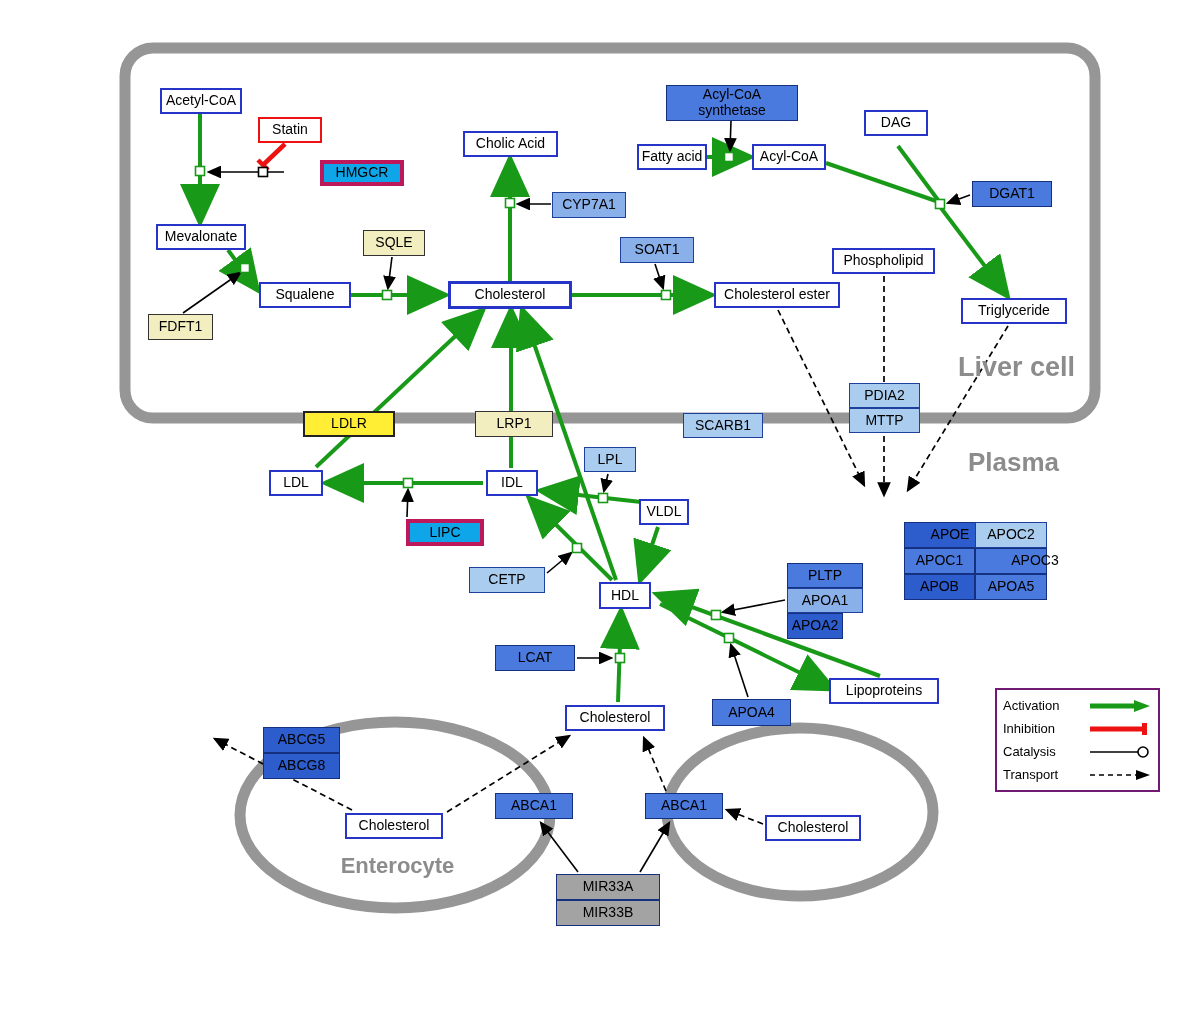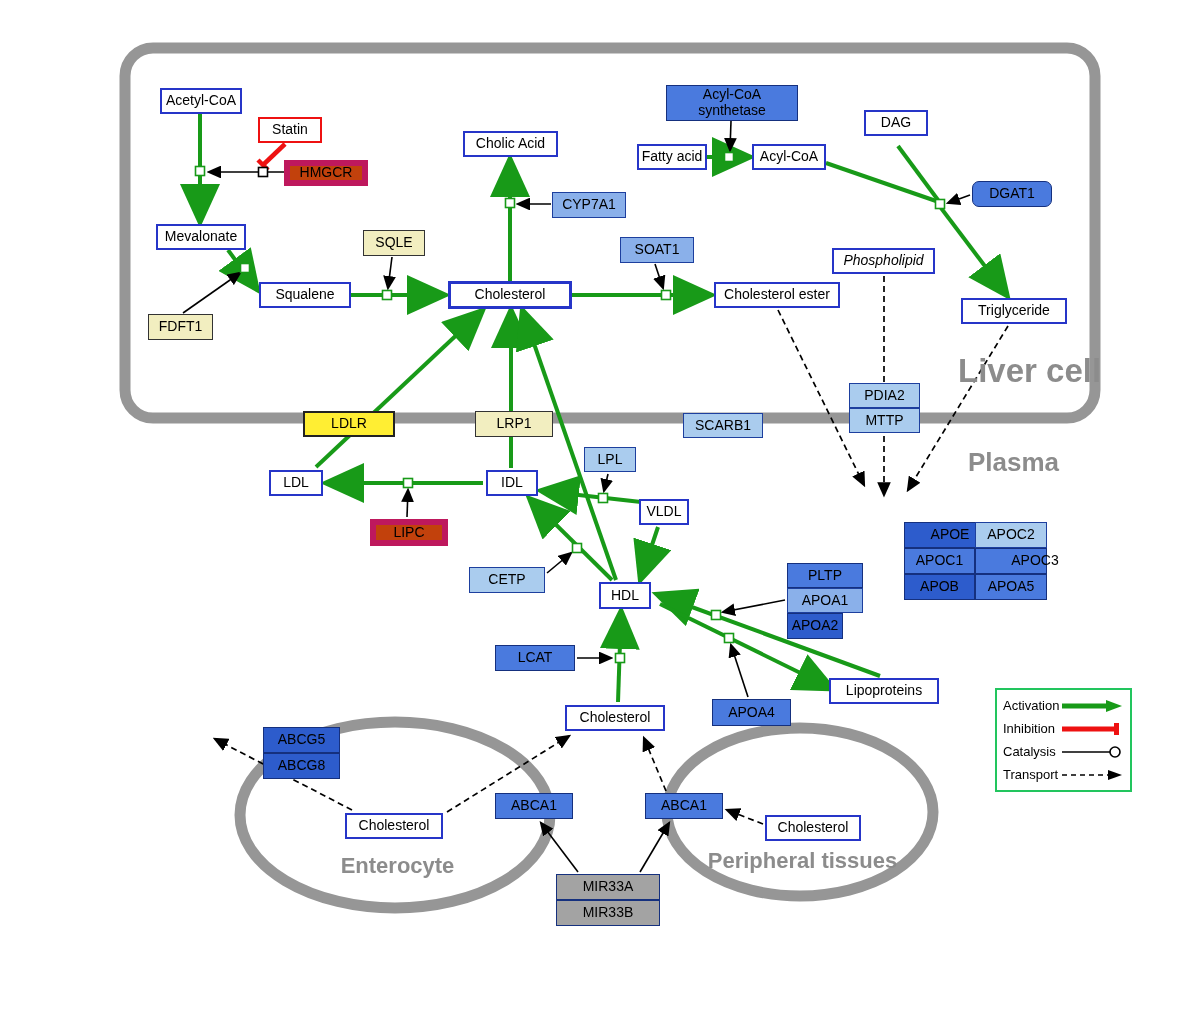--- a/index.html
+++ b/index.html
@@ -5,31 +5,31 @@
   html,body{margin:0;padding:0;background:#fff;}
   #canvas{position:relative;width:1200px;height:1013px;background:#fff;overflow:hidden;
           font-family:"Liberation Sans",sans-serif;}
   #edges{position:absolute;left:0;top:0;}
   .node{position:absolute;display:flex;align-items:center;justify-content:center;
         box-sizing:border-box;text-align:center;font-size:14px;color:#000;
         background:#fff;line-height:1.12;z-index:5;}
   .metab{border:2px solid #2635c8;}
   .metab-bold{border:3px solid #2635c8;}
   .statin{border:2.5px solid #ee1111;}
-  .yellow{background:#c2410c;border:6px solid #be185d;}
+  .yellow{background:#0ea5e9;border:4px solid #be185d;margin-left:36px;}
   .yellow-k{background:#ffee33;border:2px solid #222222;}
   .cream{background:#f2eec0;border:1.5px solid #333333;}
   .b-light{background:#aaccee;border:1.5px solid #1d3f9e;}
   .b-mlight{background:#8ab0ea;border:1.5px solid #1d3f9e;}
   .b-med{background:#4a7ade;border:1.5px solid #15307e;}
   .b-dark{background:#2d5ccc;border:1.5px solid #15307e;}
   .b-vivid{background:#a3a3a3;border:1.5px solid #15307e;}
   .comp-label{position:absolute;font-weight:bold;color:#8c8c8c;z-index:4;}
-  #legend{position:absolute;left:995px;top:688px;width:137px;height:104px;
-          border:2px solid #22c55e;background:#fff;z-index:6;box-sizing:border-box;
+  #legend{position:absolute;left:995px;top:688px;width:165px;height:104px;
+          border:2px solid #701a75;background:#fff;z-index:6;box-sizing:border-box;
           display:flex;flex-direction:column;justify-content:space-around;padding:4px 6px;}
   .legend-row{display:flex;align-items:center;justify-content:space-between;height:22px;}
   .legend-row span{font-size:13px;color:#000;}
 </style>
 </head>
 <body>
 
 <div id="canvas">
 
   <svg id="edges" width="1200" height="1013">
@@ -114,43 +114,42 @@
       <rect x="935.5" y="199.5" width="9" height="9"></rect>
       <rect x="403.5" y="478.5" width="9" height="9"></rect>
       <rect x="598.5" y="493.5" width="9" height="9"></rect>
       <rect x="572.5" y="543.5" width="9" height="9"></rect>
       <rect x="711.5" y="610.5" width="9" height="9"></rect>
       <rect x="724.5" y="633.5" width="9" height="9"></rect>
       <rect x="615.5" y="653.5" width="9" height="9"></rect>
     </g>
   </svg>
 
-  <div class="comp-label" style="left:958px;top:352px;font-size:33px;">Liver cell</div>
+  <div class="comp-label" style="left:958px;top:352px;font-size:27px;">Liver cell</div>
   <div class="comp-label" style="left:968px;top:447px;font-size:26px;">Plasma</div>
   <div class="comp-label" style="left:325px;top:853px;width:145px;text-align:center;font-size:22px;">Enterocyte</div>
-  <div class="comp-label" style="left:700px;top:848px;width:205px;text-align:center;font-size:22px;">Peripheral tissues</div>
 
   <div class="node metab" style="left:160px;top:88px;width:82px;height:26px;">Acetyl-CoA</div>
   <div class="node statin" style="left:258px;top:117px;width:64px;height:26px;">Statin</div>
   <div class="node yellow" style="left:284px;top:160px;width:84px;height:26px;">HMGCR</div>
   <div class="node metab" style="left:156px;top:224px;width:90px;height:26px;">Mevalonate</div>
   <div class="node cream" style="left:148px;top:314px;width:65px;height:26px;">FDFT1</div>
   <div class="node metab" style="left:259px;top:282px;width:92px;height:26px;">Squalene</div>
   <div class="node cream" style="left:363px;top:230px;width:62px;height:26px;">SQLE</div>
   <div class="node metab" style="left:463px;top:131px;width:95px;height:26px;">Cholic Acid</div>
   <div class="node b-mlight" style="left:552px;top:192px;width:74px;height:26px;">CYP7A1</div>
   <div class="node metab metab-bold" style="left:448px;top:281px;width:124px;height:28px;">Cholesterol</div>
   <div class="node b-mlight" style="left:620px;top:237px;width:74px;height:26px;">SOAT1</div>
   <div class="node metab" style="left:714px;top:282px;width:126px;height:26px;">Cholesterol ester</div>
   <div class="node b-med" style="left:666px;top:85px;width:132px;height:36px;padding:0 6px;">Acyl-CoA synthetase</div>
   <div class="node metab" style="left:637px;top:144px;width:70px;height:26px;">Fatty acid</div>
   <div class="node metab" style="left:752px;top:144px;width:74px;height:26px;">Acyl-CoA</div>
   <div class="node metab" style="left:864px;top:110px;width:64px;height:26px;">DAG</div>
-  <div class="node b-med" style="left:972px;top:181px;width:80px;height:26px;border-radius:7px;">DGAT1</div>
-  <div class="node metab" style="left:832px;top:248px;width:103px;height:26px;font-style:italic;">Phospholipid</div>
+  <div class="node b-med" style="left:972px;top:181px;width:80px;height:26px;">DGAT1</div>
+  <div class="node metab" style="left:832px;top:248px;width:103px;height:26px;">Phospholipid</div>
   <div class="node metab" style="left:961px;top:298px;width:106px;height:26px;">Triglyceride</div>
   <div class="node yellow-k" style="left:303px;top:411px;width:92px;height:26px;">LDLR</div>
   <div class="node cream" style="left:475px;top:411px;width:78px;height:26px;">LRP1</div>
   <div class="node b-light" style="left:683px;top:413px;width:80px;height:25px;">SCARB1</div>
   <div class="node b-light" style="left:849px;top:383px;width:71px;height:25px;">PDIA2</div>
   <div class="node b-light" style="left:849px;top:408px;width:71px;height:25px;">MTTP</div>
   <div class="node metab" style="left:269px;top:470px;width:54px;height:26px;">LDL</div>
   <div class="node metab" style="left:486px;top:470px;width:52px;height:26px;">IDL</div>
   <div class="node b-light" style="left:584px;top:447px;width:52px;height:25px;">LPL</div>
   <div class="node metab" style="left:639px;top:499px;width:50px;height:26px;">VLDL</div>

